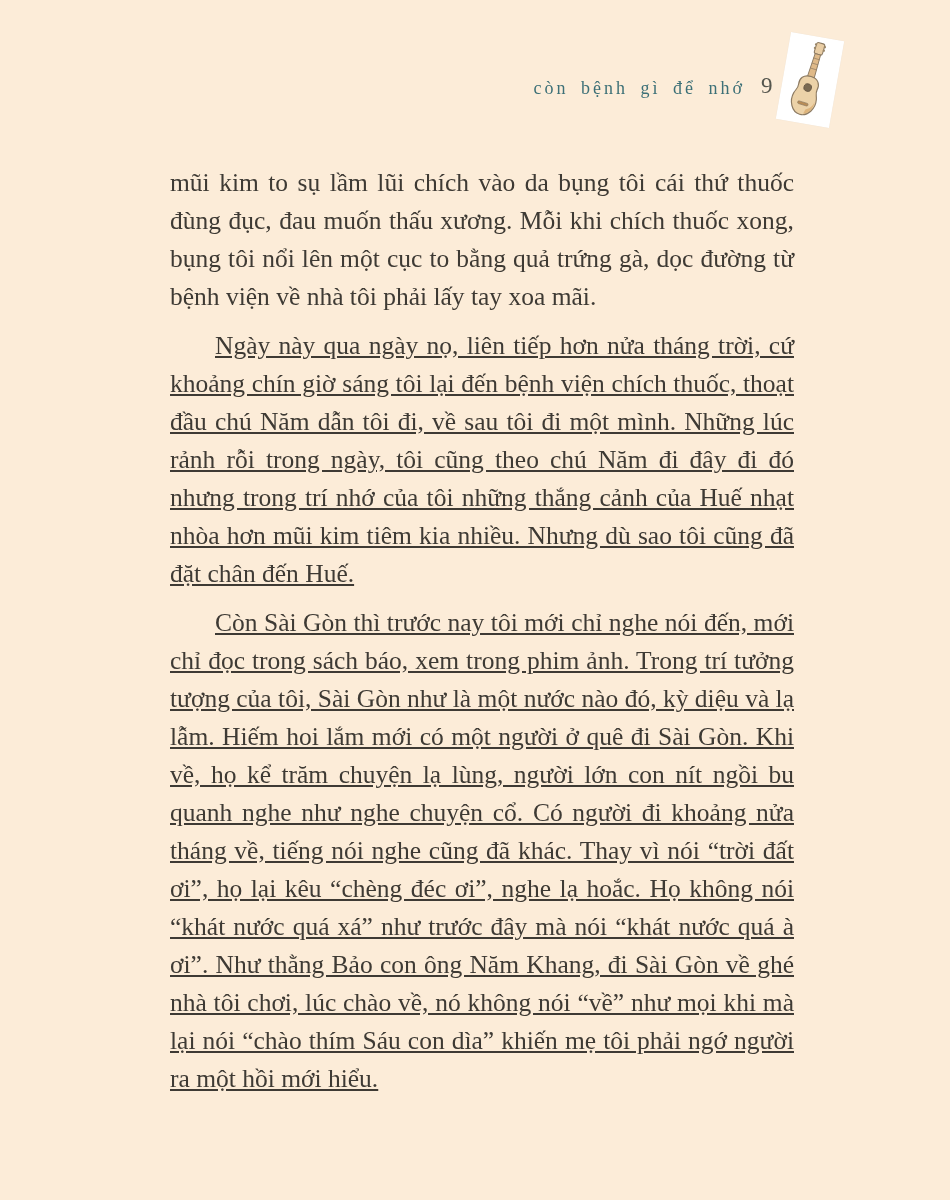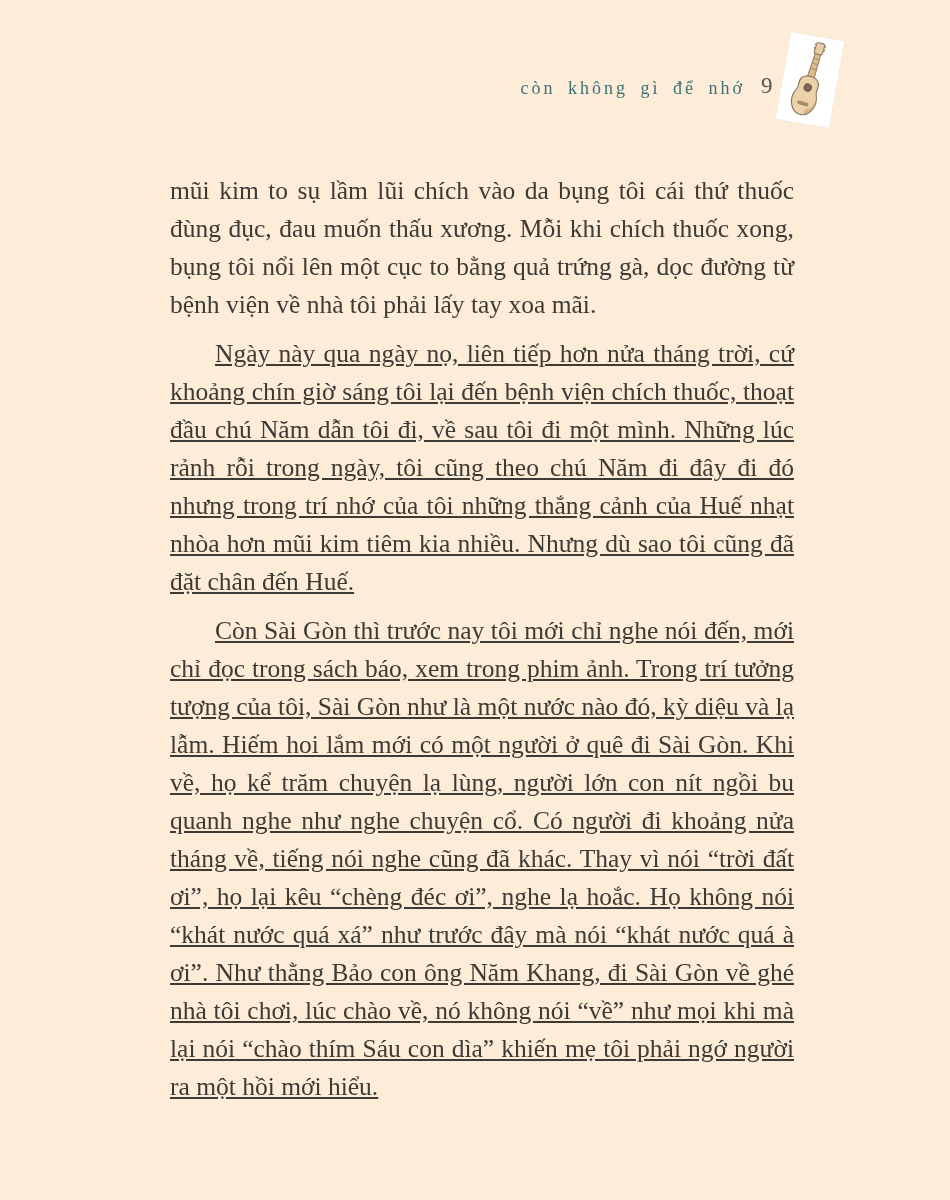--- a/index.html
+++ b/index.html
@@ -55,37 +55,36 @@
   
   .text-block {
     position: absolute;
     left: 170px;
     top: 164px;
     width: 624px;
     font-size: 25.5px;
     line-height: 38px;
     color: #3e3a34;
     text-align: justify;
-    margin-top: 8px;
   }
   .text-block p {
     margin: 0;
   }
   .text-block p + p {
     margin-top: 11px;
     text-indent: 45px;
     text-decoration: underline;
   }
 </style>
 </head>
 <body>
 
 <div class="page">
 
-  <span class="running-title">còn không gì để nhớ</span>
+  <span class="running-title">còn bệnh gì để nhớ</span>
 
   <span class="page-number">9</span>
 
   <div class="guitar-box">
     <svg width="40" height="80" viewBox="0 0 36 76">
 
       <line x1="16.6" y1="6" x2="16.2" y2="61" stroke="#6b5b48" stroke-width="0.5"></line>
       <line x1="18.2" y1="6" x2="18.2" y2="61" stroke="#6b5b48" stroke-width="0.5"></line>
       <line x1="19.8" y1="6" x2="20.2" y2="61" stroke="#6b5b48" stroke-width="0.5"></line>
 

